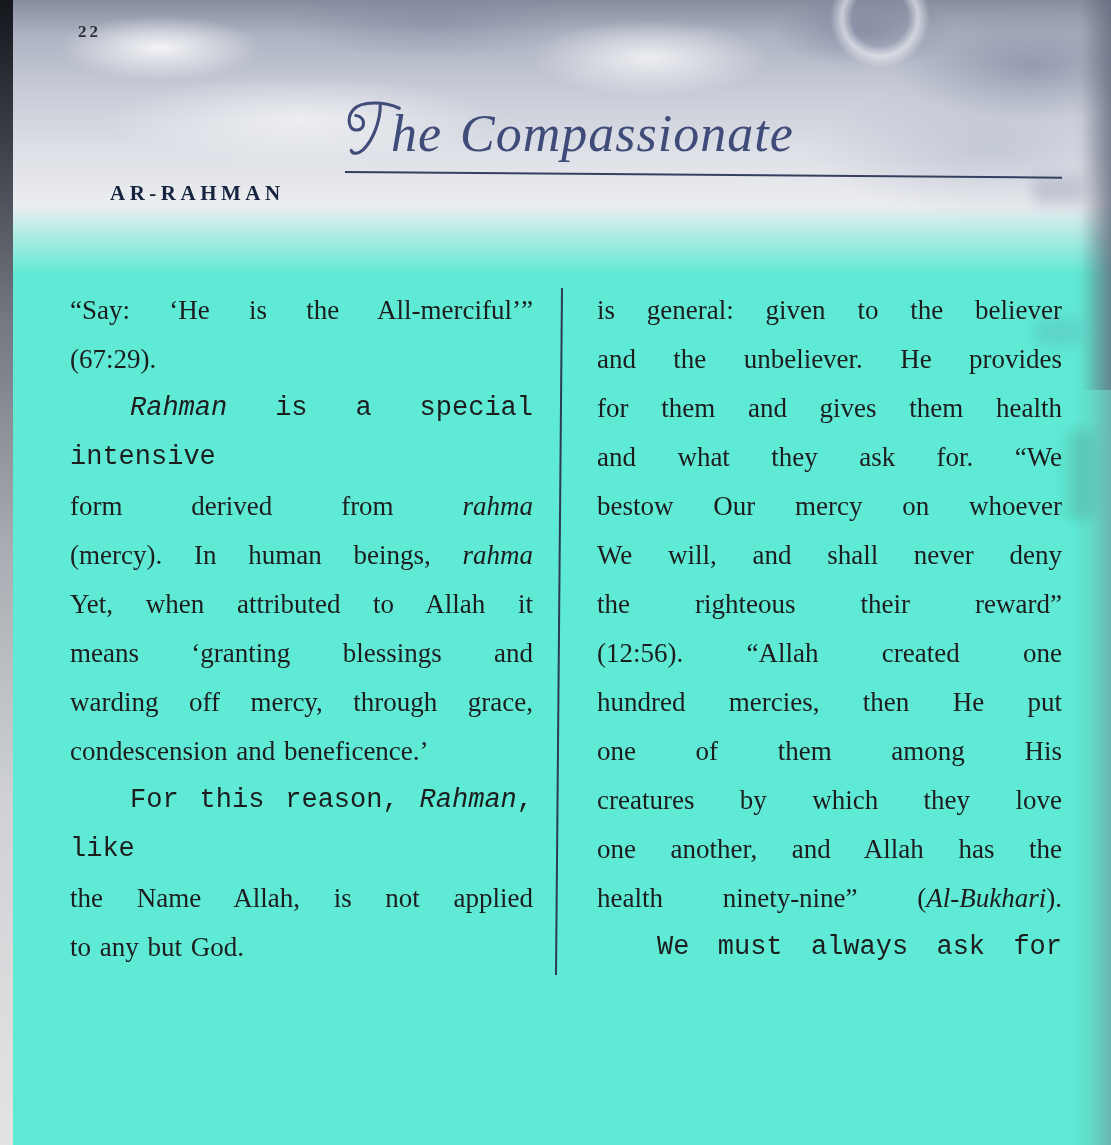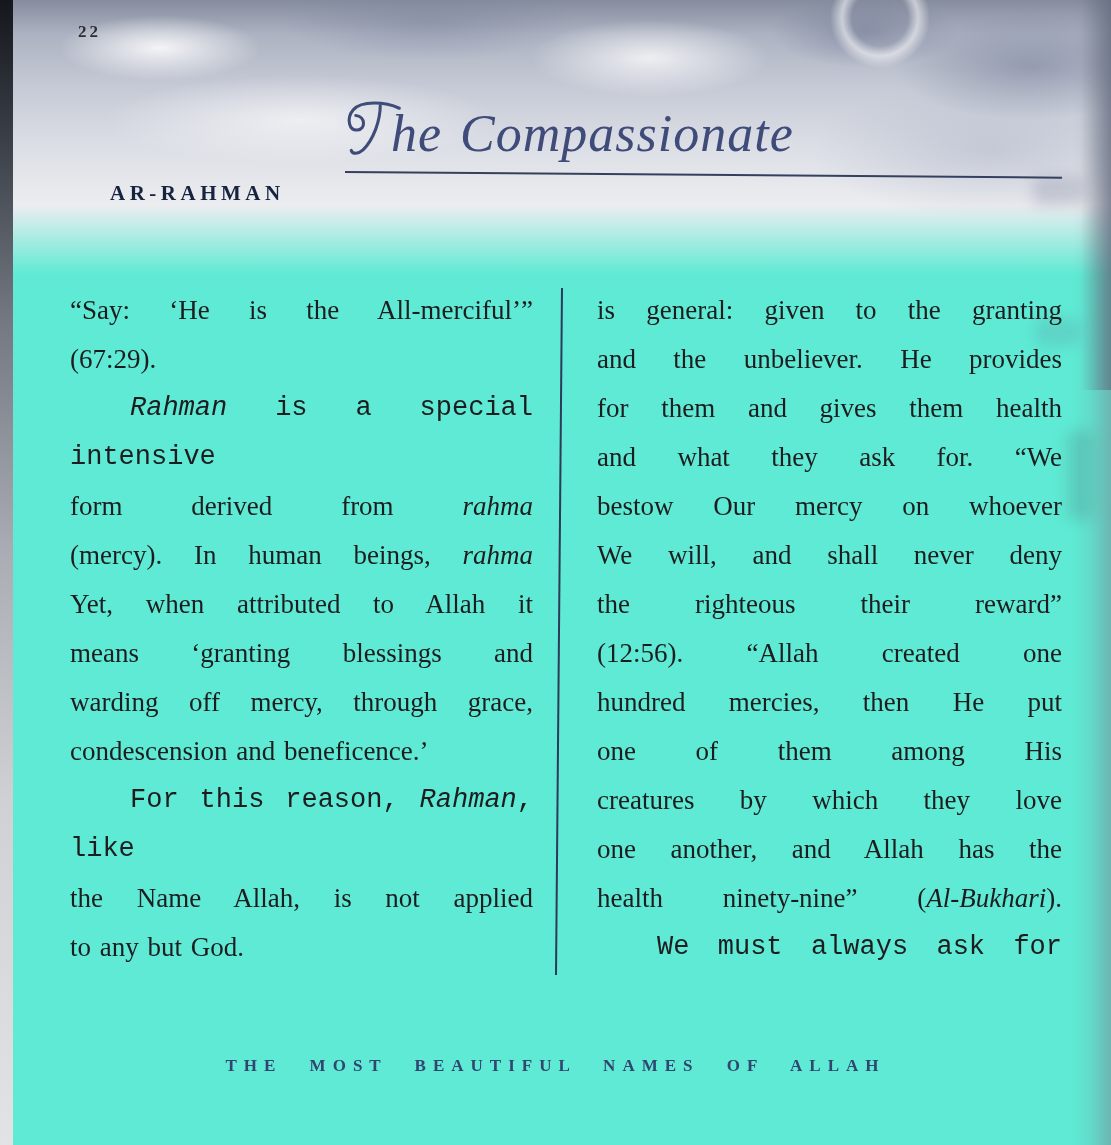--- a/index.html
+++ b/index.html
@@ -117,31 +117,30 @@
       <div class="line just"><span>Yet, when attributed to Allah it</span></div>
       <div class="line just"><span>means ‘granting blessings and</span></div>
       <div class="line just"><span>warding off mercy, through grace,</span></div>
       <div class="line"><span>condescension and beneficence.’</span></div>
       <div class="line just ind"><span>For this reason, </span><i>Rahman</i><span>, like</span></div>
       <div class="line just"><span>the Name Allah, is not applied</span></div>
       <div class="line"><span>to any but God.</span></div>
     </div>
   <div class="divider"></div>
   <div class="col col-right">
-      <div class="line just"><span>is general: given to the granting</span></div>
+      <div class="line just"><span>is general: given to the believer</span></div>
       <div class="line just"><span>and the unbeliever. He provides</span></div>
       <div class="line just"><span>for them and gives them health</span></div>
       <div class="line just"><span>and what they ask for. “We</span></div>
       <div class="line just"><span>bestow Our mercy on whoever</span></div>
       <div class="line just"><span>We will, and shall never deny</span></div>
       <div class="line just"><span>the righteous their reward”</span></div>
       <div class="line just"><span>(12:56). “Allah created one</span></div>
       <div class="line just"><span>hundred mercies, then He put</span></div>
       <div class="line just"><span>one of them among His</span></div>
       <div class="line just"><span>creatures by which they love</span></div>
       <div class="line just"><span>one another, and Allah has the</span></div>
       <div class="line just"><span>health ninety-nine” (</span><i>Al-Bukhari</i><span>).</span></div>
       <div class="line just ind"><span>We must always ask for</span></div>
     </div>
 
-  <div class="footer">THE MOST BEAUTIFUL NAMES OF ALLAH</div>
 
 </div>
 
 </body></html>

